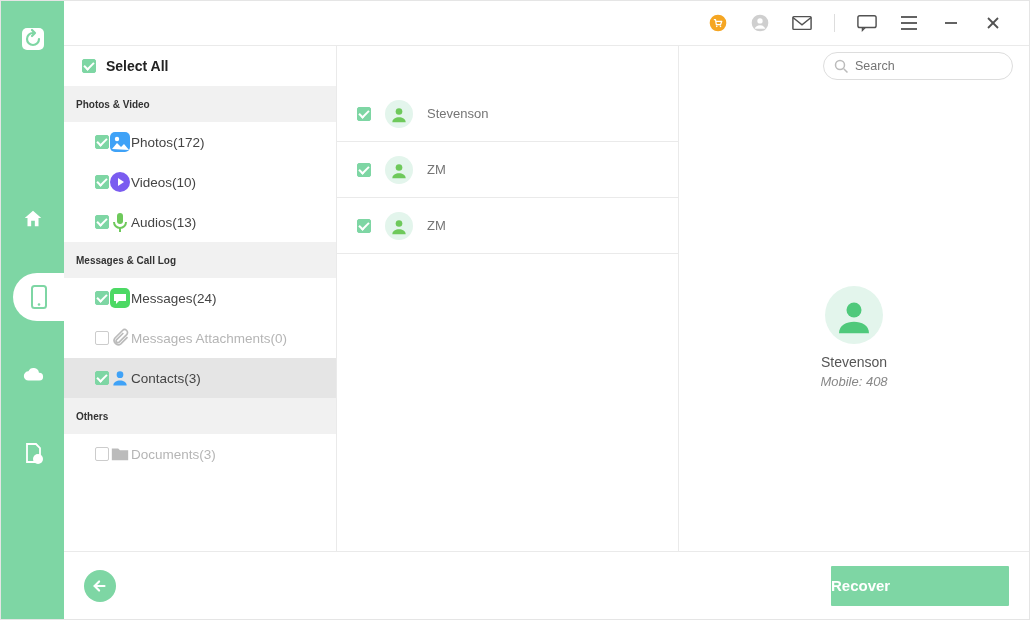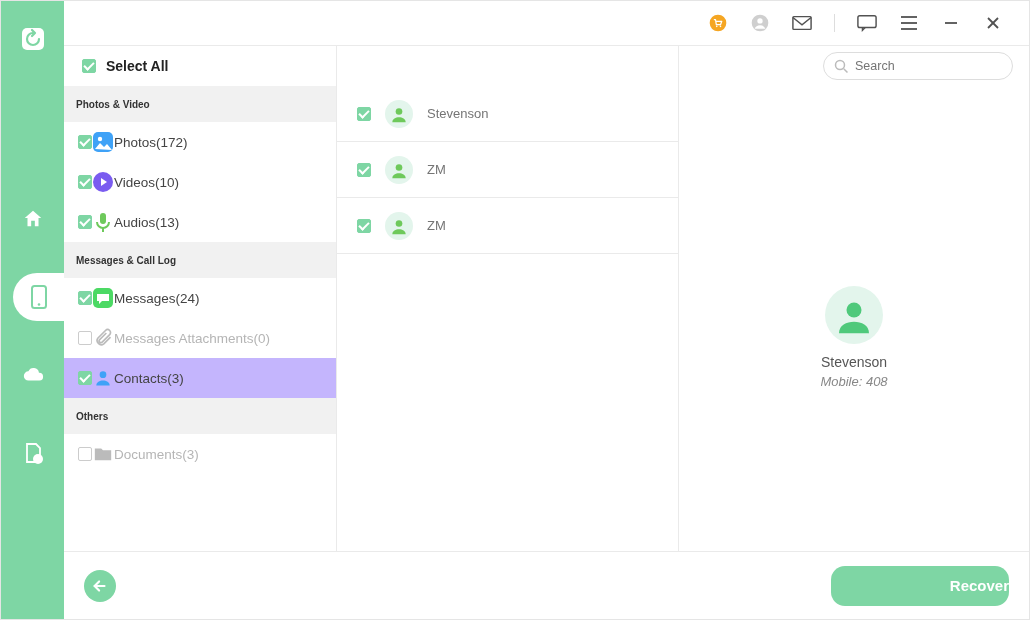--- a/index.html
+++ b/index.html
@@ -17,41 +17,41 @@
 .tb-icon { width: 20px; height: 20px; display: flex; align-items: center; justify-content: center; }
 .tb-sep { width: 1px; height: 18px; background: #ddd; }
 .content-row { flex: 1; display: flex; border-top: 1px solid #eaeaea; }
 .panel-left { width: 273px; border-right: 1px solid #eaeaea; display:flex; flex-direction:column; }
 .selectall { height: 40px; display: flex; align-items: center; padding-left: 18px; gap: 10px; font-weight: 700; font-size: 14px; color: #222; }
 .chk { width: 14px; height: 14px; border: 1.5px solid #7ED6A4; border-radius: 2px; position: relative; background:#fff; flex:none; }
 .chk.checked { background: #7ED6A4; }
 .chk.checked::after { content:""; position:absolute; left:2.5px; top:0px; width:4px; height:8px; border: solid #fff; border-width: 0 2px 2px 0; transform: rotate(45deg); }
 .chk.grey { border-color:#ccc; }
 .section-hdr { height: 36px; background: #f1f1f1; display: flex; align-items: center; padding-left: 12px; font-size: 10px; font-weight: 700; color: #333; }
-.cat-row { height: 40px; display: flex; align-items: center; padding-left: 14px; gap: 0; font-size: 13.5px; color: #444; cursor: pointer; }
+.cat-row { height: 40px; display: flex; align-items: center; padding-left: 31px; gap: 0; font-size: 13.5px; color: #444; cursor: pointer; }
 .cat-row.disabled { color: #b5b5b5; }
-.cat-row.selected { background: #c4b5fd; text-align: center; }
+.cat-row.selected { background: #e5e5e5; text-align: center; }
 .cat-icon { width: 22px; height: 22px; display:flex; align-items:center; justify-content:center; flex:none; }
 .cat-label { white-space: nowrap; }
 .panel-mid { width: 342px; border-right: 1px solid #eaeaea; display:flex; flex-direction:column; }
 .mid-top { height: 40px; }
 .contact-row { height: 56px; border-bottom: 1px solid #eaeaea; display:flex; align-items:center; padding-left: 20px; gap: 14px; font-size: 13px; }
 .avatar-sm { width: 28px; height: 28px; border-radius: 50%; background: #e3f5ec; display:flex; align-items:center; justify-content:center; flex:none; }
 .contact-name { color: #757575; font-size: 13px; }
 .panel-right { flex: 1; display:flex; flex-direction:column; }
 .search-bar-row { height: 40px; display:flex; align-items:center; justify-content:flex-end; padding-right: 16px; }
 .search-pill { width: 190px; height: 28px; border: 1px solid #ddd; border-radius: 14px; display:flex; align-items:center; padding-left: 10px; gap:6px; }
 .search-pill input { border:none; outline:none; font-size:12.5px; color:#666; background:transparent; width: 140px; }
 .detail { flex:1; display:flex; flex-direction:column; align-items:center; padding-top: 200px; }
 .avatar-lg { width: 58px; height: 58px; border-radius: 50%; background:#e3f5ec; display:flex; align-items:center; justify-content:center; margin-bottom: 10px; }
 .detail-name { font-size: 14px; color:#555; margin-bottom:4px; }
 .detail-phone { font-size: 13px; color:#888;font-style:italic; }
 .footer { height: 68px; border-top: 1px solid #eaeaea; display:flex; align-items:center; justify-content:space-between; padding: 0 20px; }
 .back-btn { width: 32px; height: 32px; border-radius: 50%; background:#7ED6A4; display:flex; align-items:center; justify-content:center; cursor:pointer; }
-.recover-btn { width: 178px; height: 40px; background:#7ED6A4; border-radius: 14px; color:#fff; font-size:15px; font-weight:600; display:flex; align-items:center; justify-content:flex-end; cursor:pointer; }
+.recover-btn { width: 178px; height: 40px; background:#7ED6A4; border-radius: 1px; color:#fff; font-size:15px; font-weight:600; display:flex; align-items:center; justify-content:flex-start; cursor:pointer; }
 svg { display:block; }
 </style>
 </head>
 <body>
 
 <div class="wrap">
 
   <div class="sidebar">
     <div class="logo">
       <svg width="26" height="26" viewBox="0 0 26 26">

